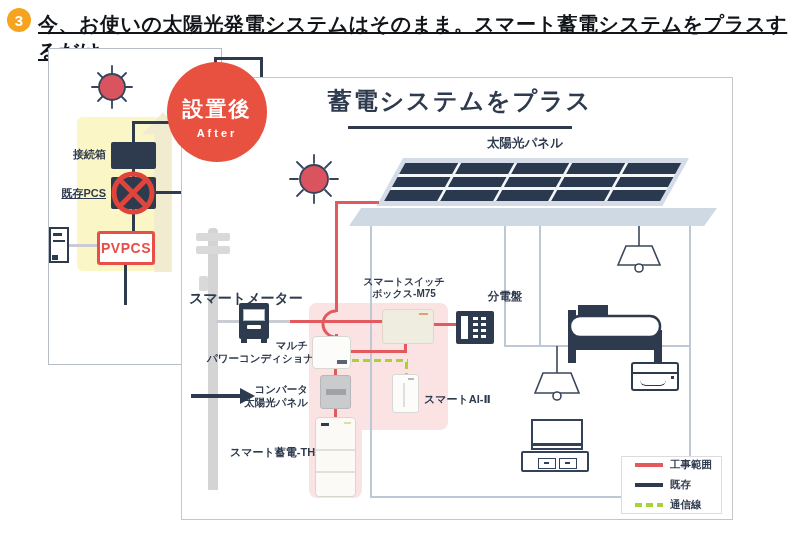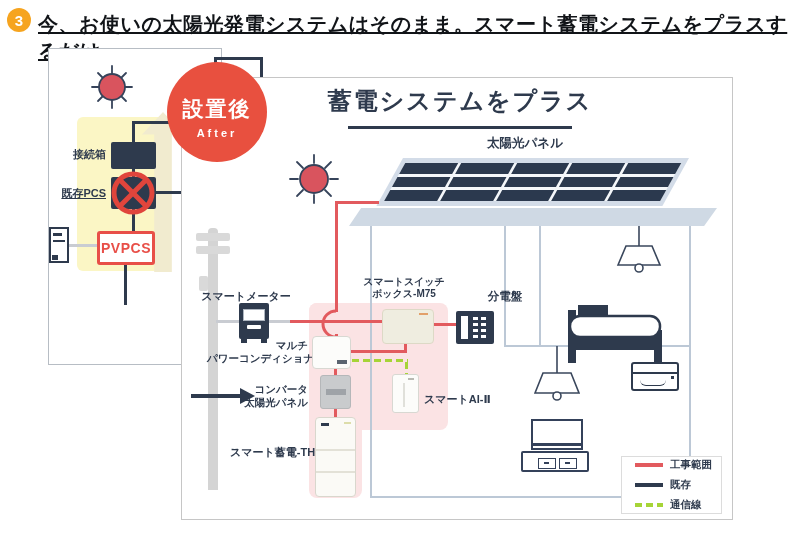--- a/index.html
+++ b/index.html
@@ -173,21 +173,21 @@
   </svg>
   <div class="line redline" style="left:335px;top:334px;width:3px;height:7px;"></div>
   <div class="line redline" style="left:350px;top:350px;width:57px;height:3px;"></div>
   <div class="line redline" style="left:404px;top:343px;width:3px;height:10px;"></div>
   <div class="line redline" style="left:433px;top:323px;width:24px;height:3px;"></div>
   <div class="line redline" style="left:334px;top:368px;width:3px;height:10px;"></div>
   <div class="line redline" style="left:334px;top:407px;width:3px;height:14px;"></div>
   <div class="line dash-h" style="left:352px;top:359px;width:56px;height:3px;"></div>
   <div class="line dash-v" style="left:405px;top:362px;width:3px;height:16px;"></div>
 
-  <div class="lbl ctr" style="left:186px;top:290px;width:120px;font-size:11px;">スマートメーター</div>
+  <div class="lbl ctr" style="left:186px;top:290px;width:120px;font-size:14px;">スマートメーター</div>
   <div class="abs darkbox" style="left:239px;top:303px;width:30px;height:36px;">
     <div style="position:absolute;left:4px;top:6px;width:22px;height:12px;background:#fff;border:1.5px solid #aeb6c0;box-sizing:border-box;"></div>
     <div style="position:absolute;left:8px;top:22px;width:14px;height:4px;background:#fff;border-radius:1px;"></div>
     <div style="position:absolute;left:2px;bottom:-4px;width:6px;height:4px;background:#2e3a4d;"></div>
     <div style="position:absolute;right:2px;bottom:-4px;width:6px;height:4px;background:#2e3a4d;"></div>
   </div>
 
   <div class="lbl ctr" style="left:354px;top:276px;width:100px;font-size:10px;">
     <div>スマートスイッチ</div>
     <div>ボックス-M75</div>

